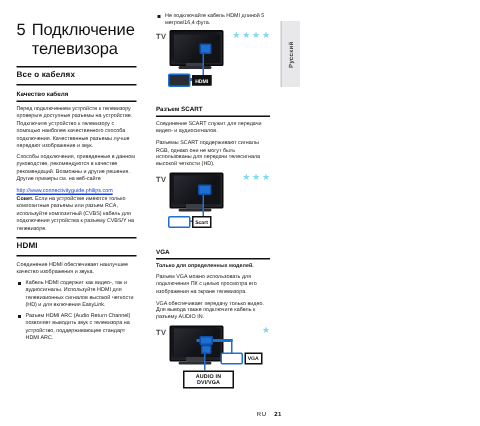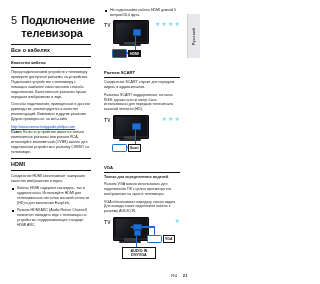--- a/index.html
+++ b/index.html
@@ -23,21 +23,21 @@
 
   
   .chapter{
     display:flex;align-items:flex-start;gap:4px;
     margin-bottom:5px;
   }
   .chapter-num{
     font-size:11px;line-height:12px;font-weight:400;color:#111;
   }
   .chapter-title{
-    font-size:11px;line-height:12.5px;font-weight:700;color:#111;
+    font-size:11px;line-height:12.5px;font-weight:400;color:#111;
     letter-spacing:-0.1px;
   }
 
   
   .h2{
     font-size:5.4px;line-height:7px;font-weight:700;color:#111;
     border-top:0.8px solid #111;border-bottom:0.8px solid #111;
     padding:2.2px 0 2.2px 0;margin:4px 0 3px 0;
     letter-spacing:0.1px;
   }

